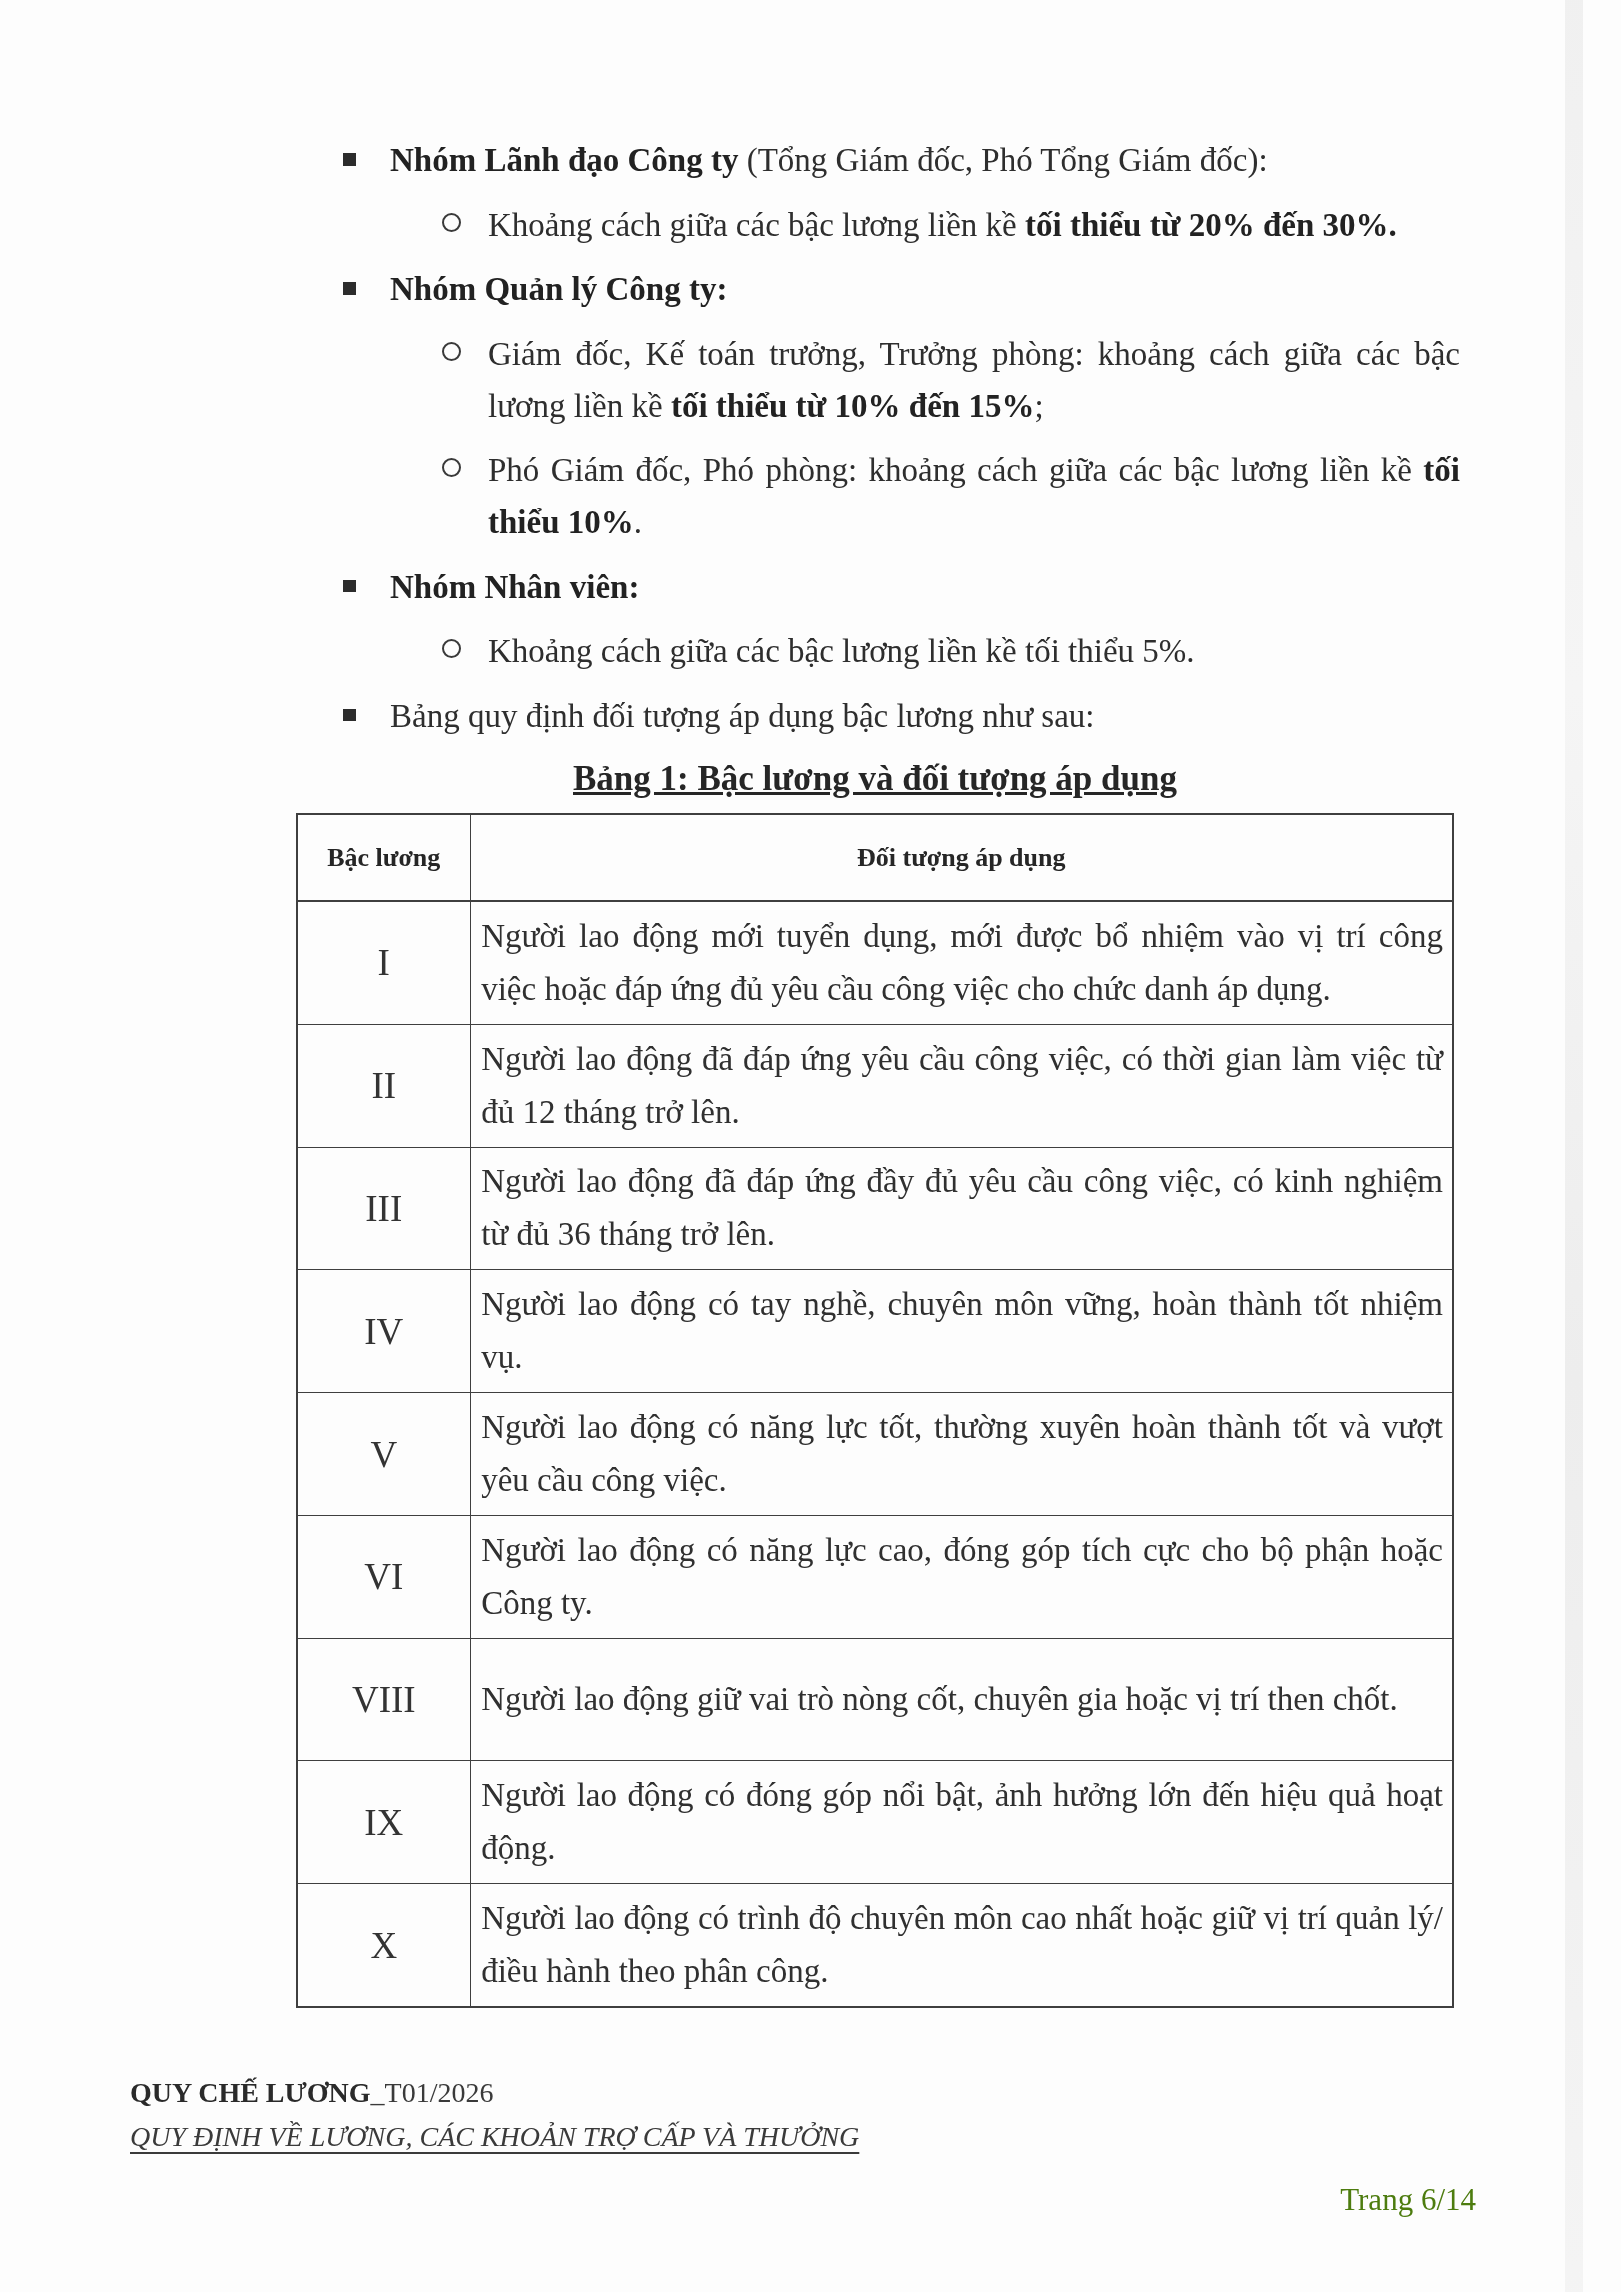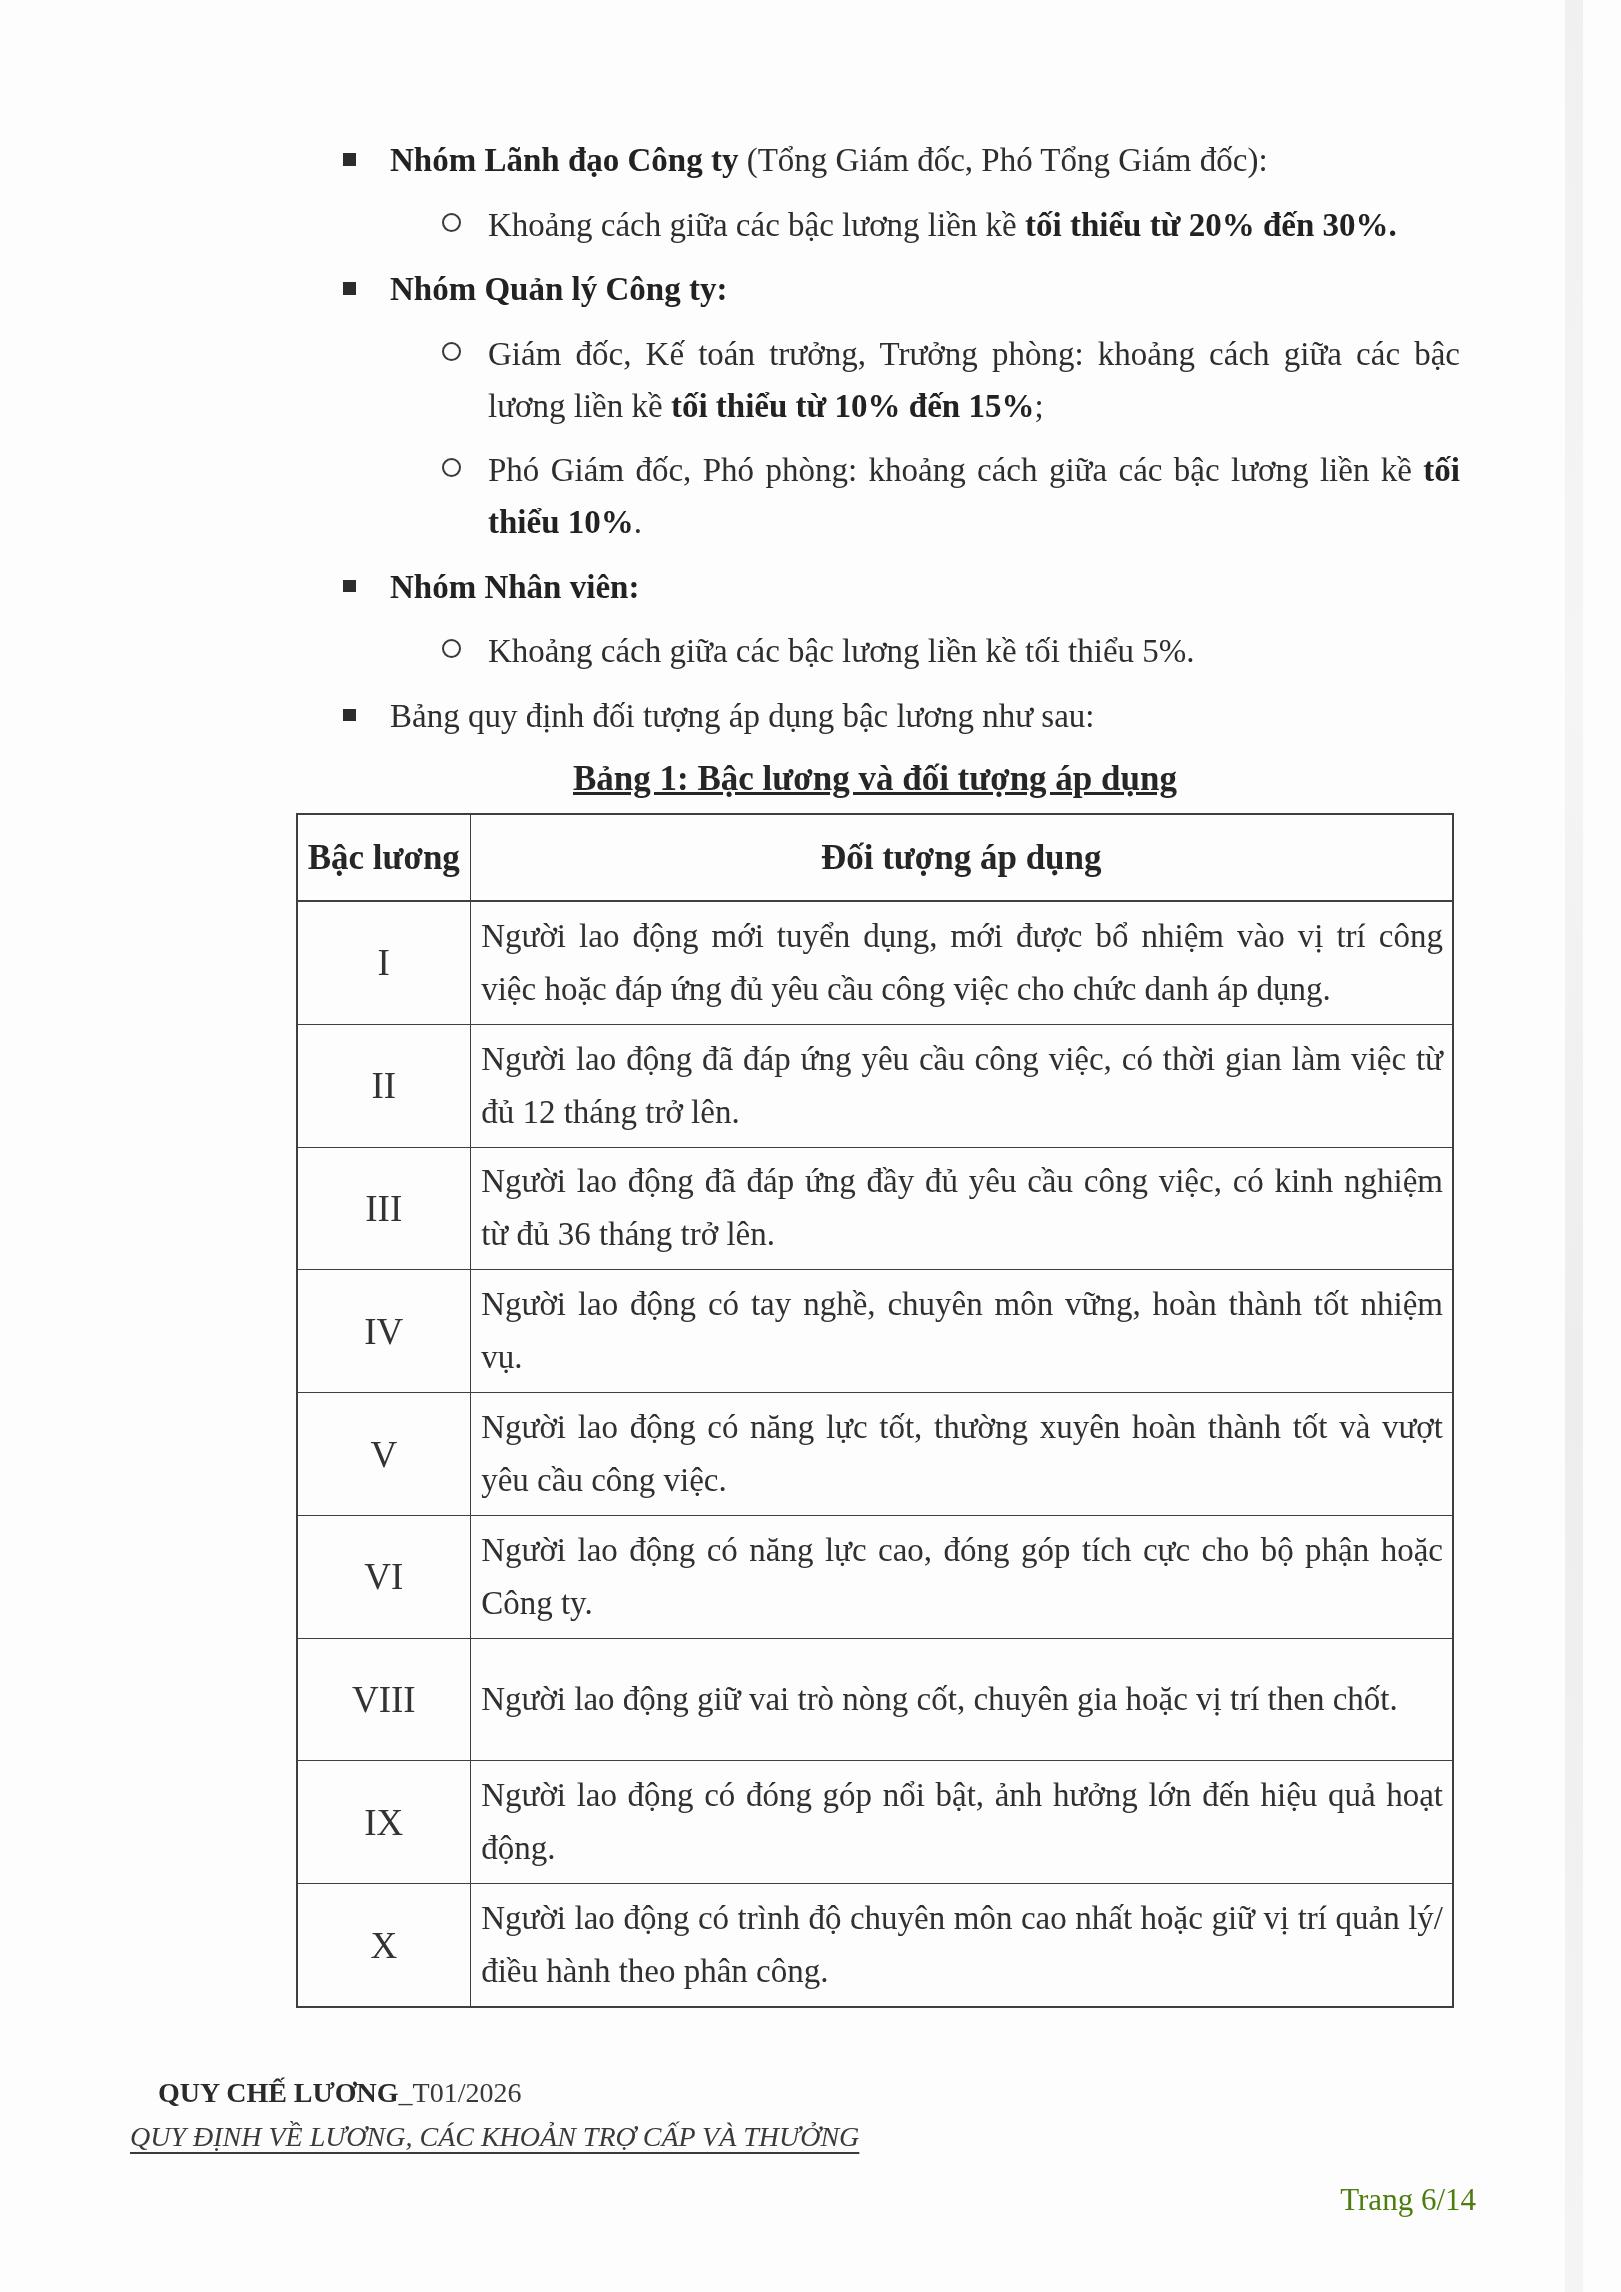--- a/index.html
+++ b/index.html
@@ -17,28 +17,28 @@
   .bullet-item.level-2{padding-left:488px;text-align:justify;}
   .marker{position:absolute;display:block;}
   .marker.sq{left:343px;top:19px;width:12.5px;height:12.5px;background:#2c2c2c;}
   .marker.ci{left:442px;top:14.3px;width:15px;height:15px;border:2.7px solid #3a3a3a;border-radius:50%;background:transparent;}
   .b{font-weight:bold;color:#222;}
   
   .table-title{margin:9px 0 9px 296px;width:1158px;text-align:center;
     font-size:35px;font-weight:bold;color:#262626;line-height:50px;text-decoration:underline;}
   table.salary{margin-left:296px;width:1158px;border-collapse:collapse;border:2.7px solid #3f3f3f;table-layout:fixed;}
   table.salary th,table.salary td{border:1.8px solid #3f3f3f;}
-  table.salary thead th{height:83px;font-size:35px;font-weight:bold;color:#262626;
+  table.salary thead th{height:83px;font-size:26px;font-weight:bold;color:#262626;
     text-align:center;vertical-align:middle;border-bottom:2.7px solid #3f3f3f;}
   table.salary td{height:111px;vertical-align:middle;}
   td.grade{text-align:center;font-size:37px;color:#333;}
   td.desc{padding:5.4px 9px 5.4px 10.7px;font-size:33px;line-height:53px;text-align:justify;color:#303030;}
   
   .footer{position:absolute;left:130px;top:2071px;font-size:28px;line-height:44px;color:#3a3a3a;white-space:nowrap;}
-  .f1{font-weight:bold;color:#2a2a2a;margin-left:28px;}
+  .f1{font-weight:bold;color:#2a2a2a;}
   .f1 .reg{font-weight:normal;color:#3a3a3a;}
   .f-italic{font-style:italic;}
   .f-underline{text-decoration:underline;text-decoration-thickness:1.8px;text-underline-offset:6.3px;}
   .page-num{position:absolute;top:2182px;right:145px;font-size:31px;color:#4d7c0f;}
 </style>
 </head>
 <body>
 
 <div class="page">
   <div class="scan-strip"></div>

